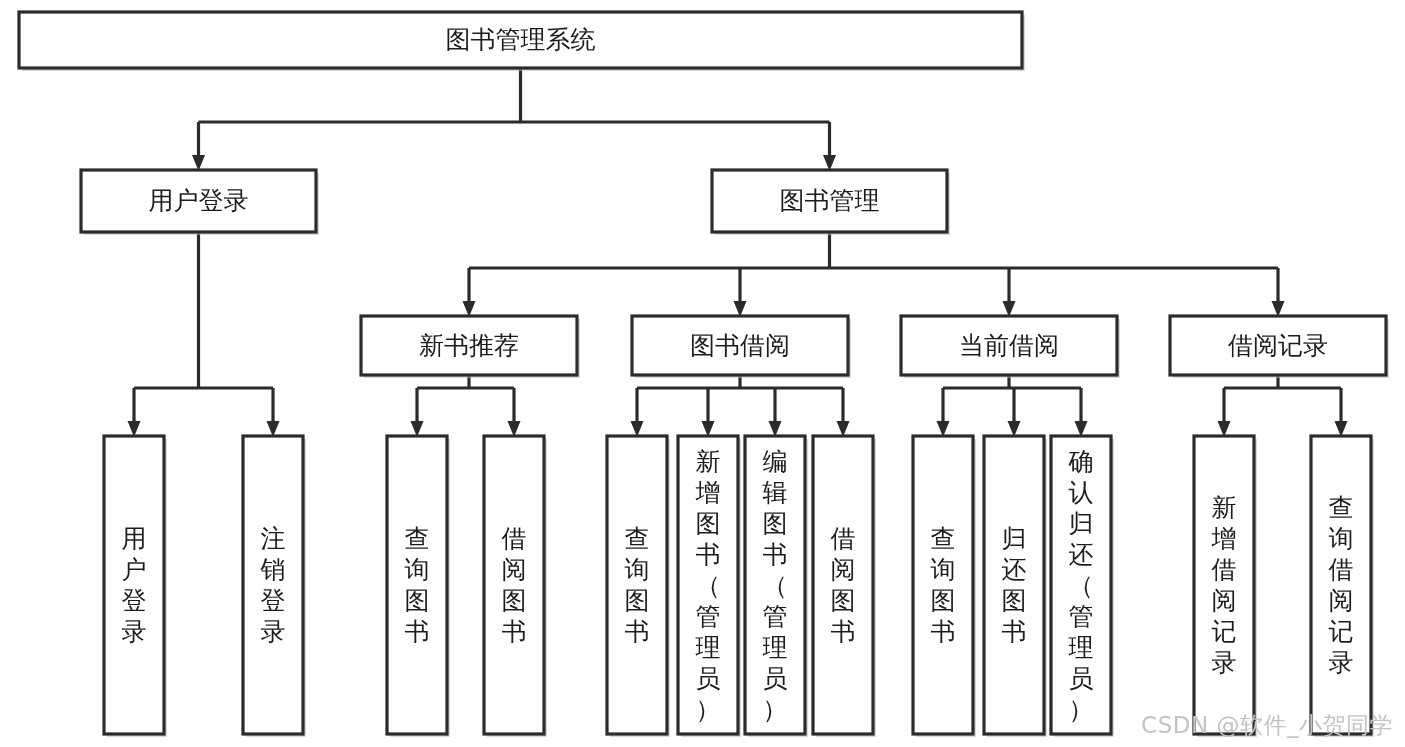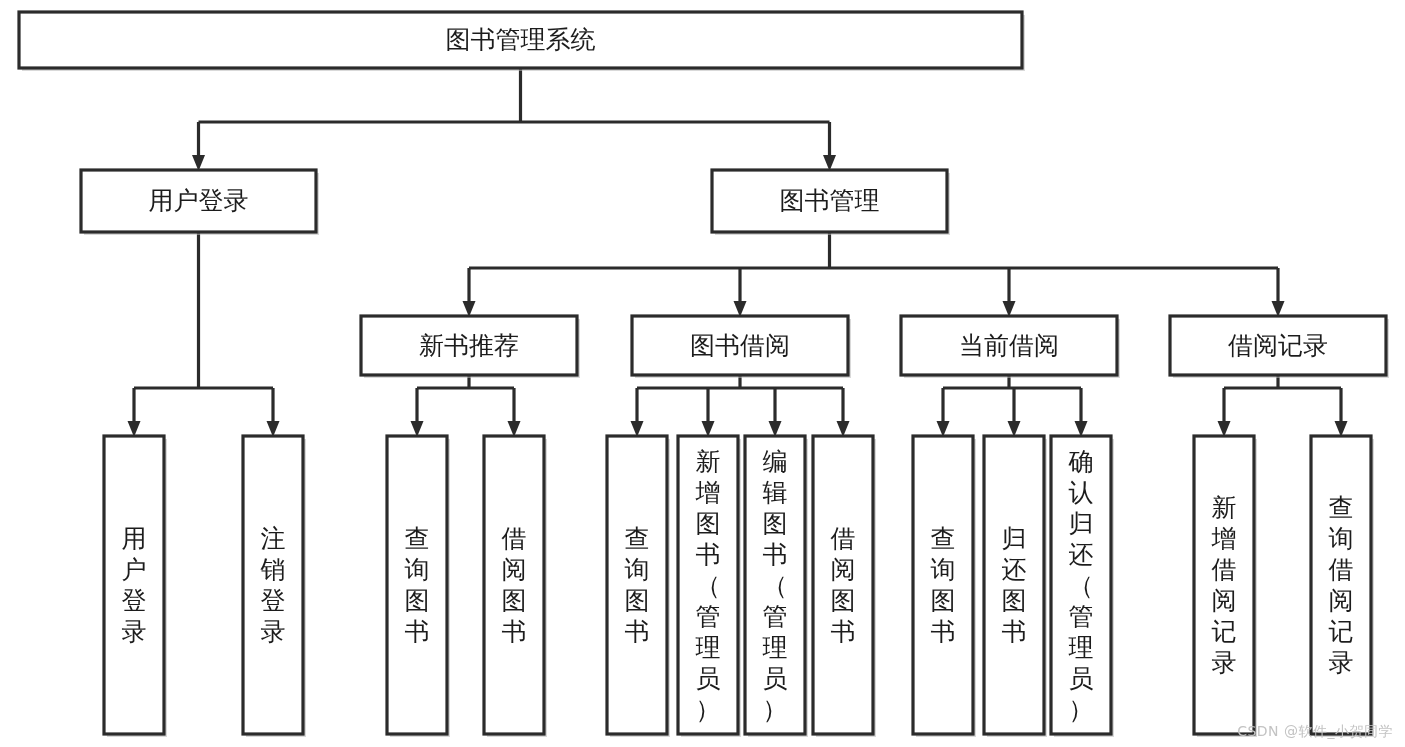--- a/index.html
+++ b/index.html
@@ -56,21 +56,21 @@
     font-family: "DejaVu Sans", "Liberation Sans", sans-serif;
     font-size: 25px;
     fill: #1c1c1c;
     text-anchor: middle;
   }
   .watermark {
     position: absolute;
     right: 12px;
     bottom: 6px;
     font-family: "DejaVu Sans", "Liberation Sans", sans-serif;
-    font-size: 14px;
+    font-size: 23px;
     color: #c3c3c3;
     letter-spacing: 0.5px;
     white-space: nowrap;
     pointer-events: none;
   }
 </style>
 </head>
 <body>
 
 <div id="diagram-root">

